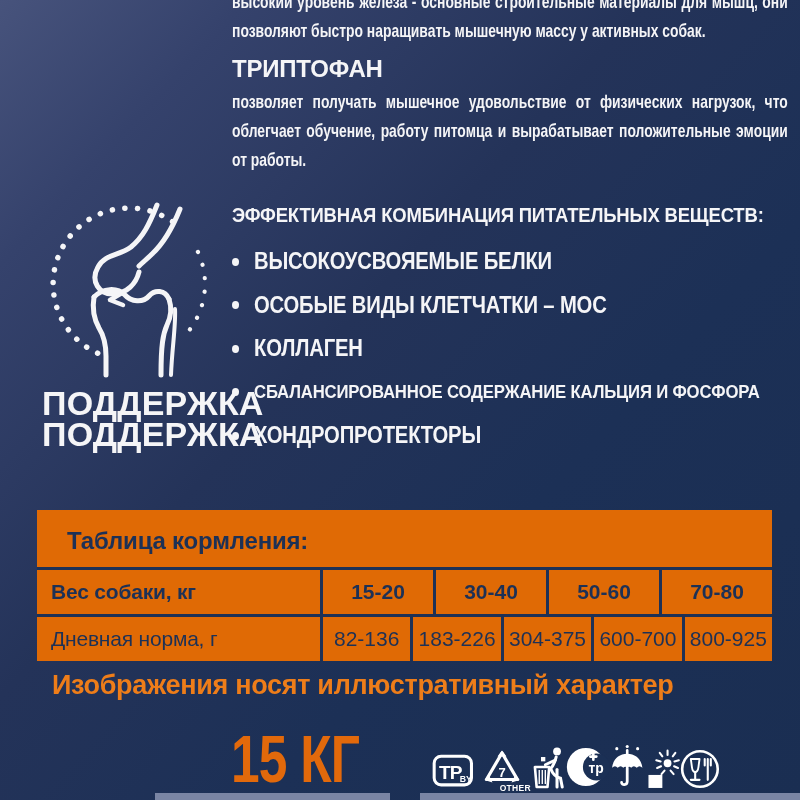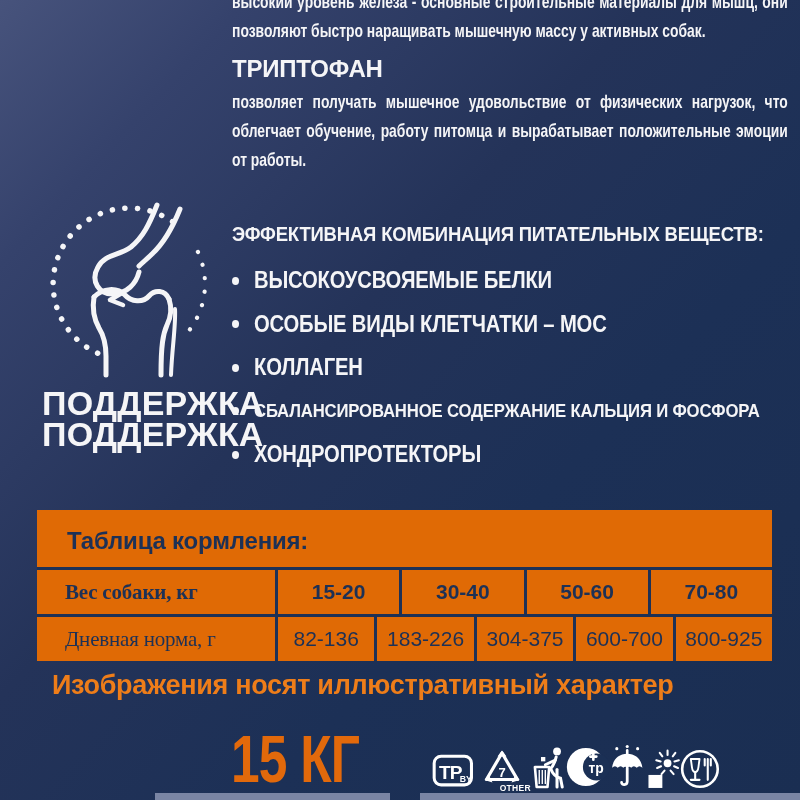--- a/index.html
+++ b/index.html
@@ -13,35 +13,35 @@
       font-weight:bold;font-size:18.5px;line-height:29px;text-align:justify;}
   .abs{position:absolute;}
   .intro{left:232px;top:-13px;width:556px;overflow:visible;}
   .tryp-h{left:232px;top:55px;font-weight:bold;font-size:24px;letter-spacing:-0.2px;}
   .tryp-p{left:232px;top:87px;width:556px;}
   
   .joint-svg{left:44px;top:202px;}
   .joint-label{left:42px;top:388px;width:208px;text-align:center;
       font-weight:bold;font-size:34px;line-height:31px;letter-spacing:0.2px;}
   
-  .nutr{left:232px;top:202px;width:556px;margin-top:19px;}
+  .nutr{left:232px;top:202px;width:556px;}
   .nutr-in{transform:scaleX(0.88);transform-origin:0 0;width:632px;}
   .nutr-h{font-weight:bold;font-size:21px;line-height:26px;letter-spacing:-0.2px;}
   ul.nlist{list-style:none;margin:12px 0 0 0;padding:0;}
   ul.nlist li{height:43.5px;display:flex;align-items:center;gap:17px;
       font-weight:bold;font-size:23px;letter-spacing:-0.2px;}
   ul.nlist li.small{font-size:19px;}
   .dot{width:8px;height:8px;border-radius:50%;background:#f5f5f7;flex-shrink:0;}
   
   .ftable{left:37px;top:510px;width:735px;background:#e06a05;color:#1d3156;}
   .t-title{height:57px;box-sizing:border-box;padding:17px 0 16px 30px;
       font-weight:bold;font-size:24px;letter-spacing:-0.2px;}
   .t-row{display:flex;height:47px;box-sizing:border-box;border-top:3px solid #1d3156;}
-  .t-label{width:238px;box-sizing:border-box;padding-left:28px;display:flex;align-items:center;
-      font-size:21px;letter-spacing:-0.2px;font-family:Liberation Serif, serif;}
+  .t-label{width:283px;box-sizing:border-box;padding-left:14px;display:flex;align-items:center;
+      font-size:21px;letter-spacing:-0.2px;}
   .t-cell{flex:1;border-left:3px solid #1d3156;display:flex;align-items:center;justify-content:center;
       font-size:21px;}
   .bold{font-weight:bold;}
   
   .disclaimer{left:52px;top:670px;font-weight:bold;font-size:27px;letter-spacing:-0.3px;color:#ee7d19;}
   .weight{left:231px;top:729px;font-weight:bold;font-size:66px;line-height:60px;
       letter-spacing:-1px;color:#e2690b;transform:scaleX(0.78);transform-origin:0 0;white-space:nowrap;}
   .icons{left:432px;top:736px;width:288px;height:56px;display:flex;align-items:flex-end;
       justify-content:space-between;}
   .icostack{display:flex;flex-direction:column;align-items:center;line-height:1;}

